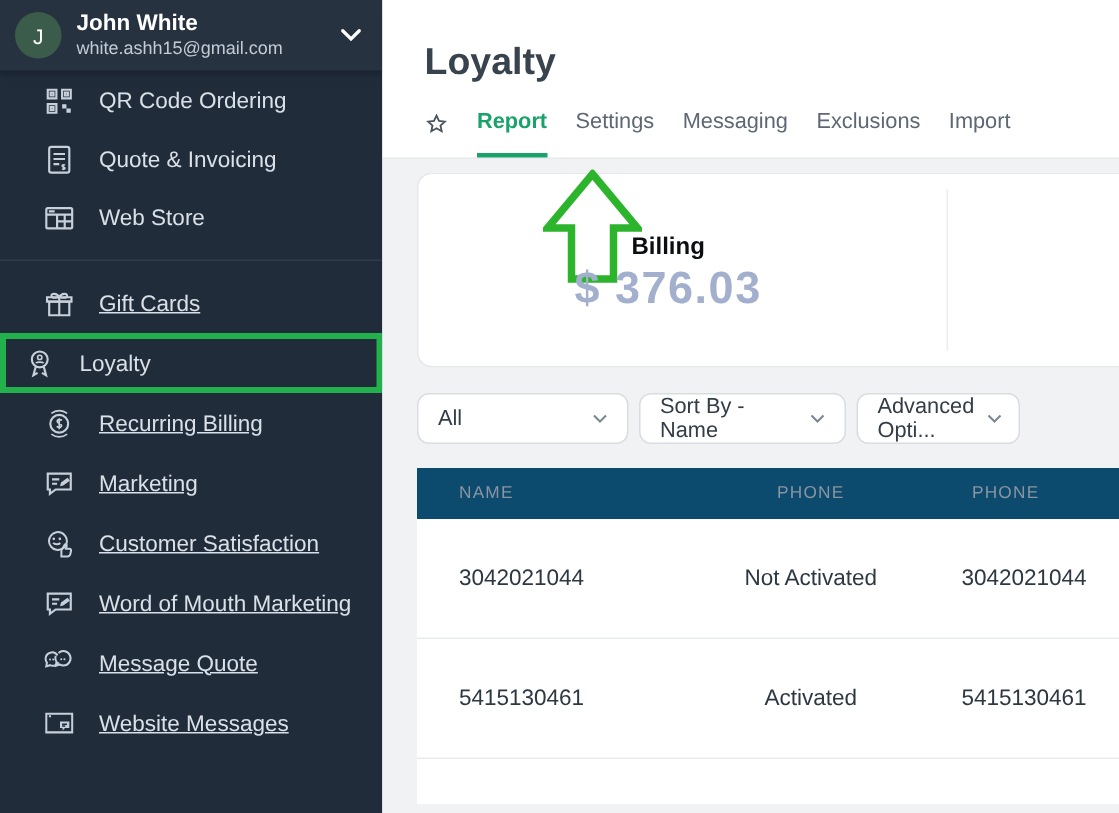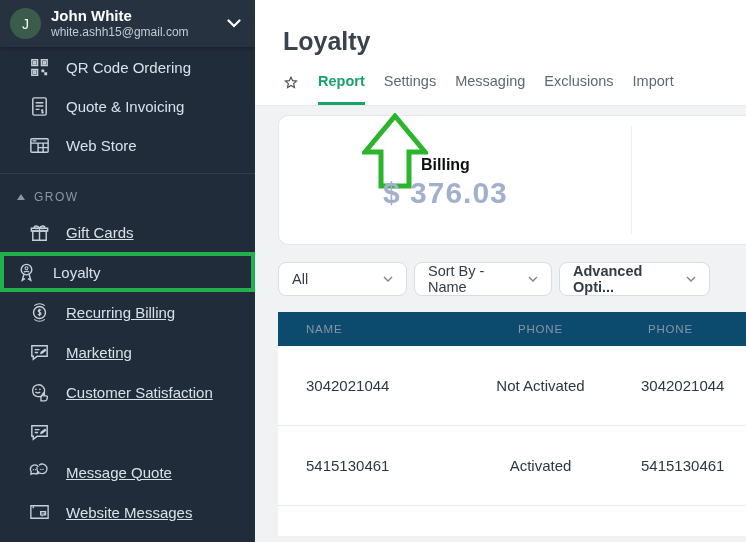--- a/index.html
+++ b/index.html
@@ -71,23 +71,23 @@
   .unlocked-label { position: absolute; left: 142px; top: 40px; font-size: 16px; font-weight: bold; color: #0c0f12; }
   .amount { position: absolute; left: 104px; top: 60px; font-size: 30px; font-weight: bold; color: #a2b0cd; letter-spacing: 1px; }
 
   .filters { display: flex; gap: 7px; margin-top: 17px; }
   .dropdown {
     height: 34px; background: #ffffff; border: 1px solid #d8dde3; border-radius: 8px;
     display: flex; align-items: center; justify-content: space-between;
     padding: 0 13px; font-size: 14.5px; color: #333d47; cursor: pointer;
   }
   .dropdown .dd-chev { color: #7b8794; display: flex; margin-left: 8px; }
-  .dd-all { width: 129px; }
+  .dd-all { width: 141px; }
   .dd-sort { width: 138px; }
-  .dd-adv { width: 151px; font-weight: bold; }
+  .dd-adv { width: 109px; }
 
   .table { margin-top: 16px; }
   .t-head {
     display: grid; grid-template-columns: 190px 145px 1fr; align-items: center;
     height: 34px; background: #0c4a6e; color: #8b95a1; font-size: 11.5px;
     letter-spacing: .8px;
   }
   .t-head .c-name { padding-left: 28px; }
   .t-head .c-status { text-align: center; }
   .t-head .c-phone { padding-left: 35px; }
@@ -151,24 +151,20 @@
           <svg viewBox="0 0 24 24" width="23" height="23" fill="none" stroke="currentColor" stroke-width="1.5">
             <rect x="3" y="5" width="18" height="14" rx="1"></rect>
             <path d="M3 9.5h18M10.5 9.5V19M15.8 9.5V19M10.5 14.2H21M4.8 7.2h4"></path>
           </svg>
         </span>
         <span>Web Store</span>
       </div>
 
       <div class="divider"></div>
 
-      <div class="section-head">
-        <span class="tri-up"></span>
-        <span>GROW</span>
-      </div>
 
       <div class="nav-item grow-row">
         <span class="ico">
           <svg viewBox="0 0 24 24" width="23" height="23" fill="none" stroke="currentColor" stroke-width="1.5">
             <path d="M5 10.5h14V20H5z"></path>
               <path d="M3.5 7.5h17v3h-17z"></path>
               <path d="M12 7.5V20"></path>
             <path d="M12 7.5C10.5 4.5 6 4.5 6.6 6.8 7.1 8.8 10.5 7.5 12 7.5zM12 7.5c1.5-3 6-3 5.4-.7-.5 2-3.9.7-5.4.7z"></path>
           </svg>
         </span>
@@ -223,20 +219,21 @@
       </div>
 
       <div class="nav-item grow-row">
         <span class="ico">
           <svg viewBox="0 0 24 24" width="23" height="23" fill="none" stroke="currentColor" stroke-width="1.5">
             <path d="M4 5h16v11H9.5L5.5 19v-3H4z"></path>
             <path d="M7 9h5M7 12h3.5"></path>
             <path d="M13.2 11.2l4.6-3.4 1.6 2.1-4.6 3.4-2.2.5z" fill="currentColor" stroke="none"></path>
           </svg>
         </span>
+        <span>Word of Mouth Marketing</span>
       </div>
 
       <div class="nav-item grow-row">
         <span class="ico">
           <svg viewBox="0 0 24 24" width="23" height="23" fill="none" stroke="currentColor" stroke-width="1.4">
             <path d="M10.8 6.2A4.5 4.5 0 0 0 2.5 8.6c0 1 .3 1.9.9 2.6L3 13.8l2.6-.8a4.5 4.5 0 0 0 5.9-2"></path>
             <path d="M11.5 4.5a5 5 0 1 1 3.4 8.7c-.9 0-1.8-.2-2.5-.7l-2.8.9.5-2.6a5 5 0 0 1-.6-4.3"></path>
             <circle cx="5.6" cy="9" r=".7" fill="currentColor" stroke="none"></circle>
             <circle cx="7.8" cy="9" r=".7" fill="currentColor" stroke="none"></circle>
             <circle cx="13.4" cy="8.8" r=".7" fill="currentColor" stroke="none"></circle>

